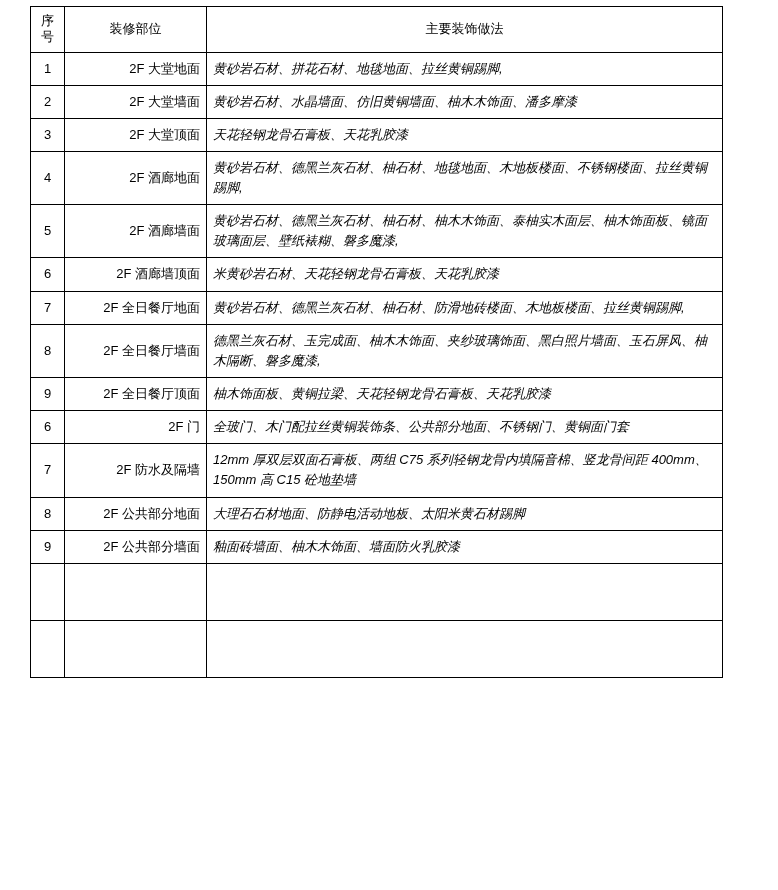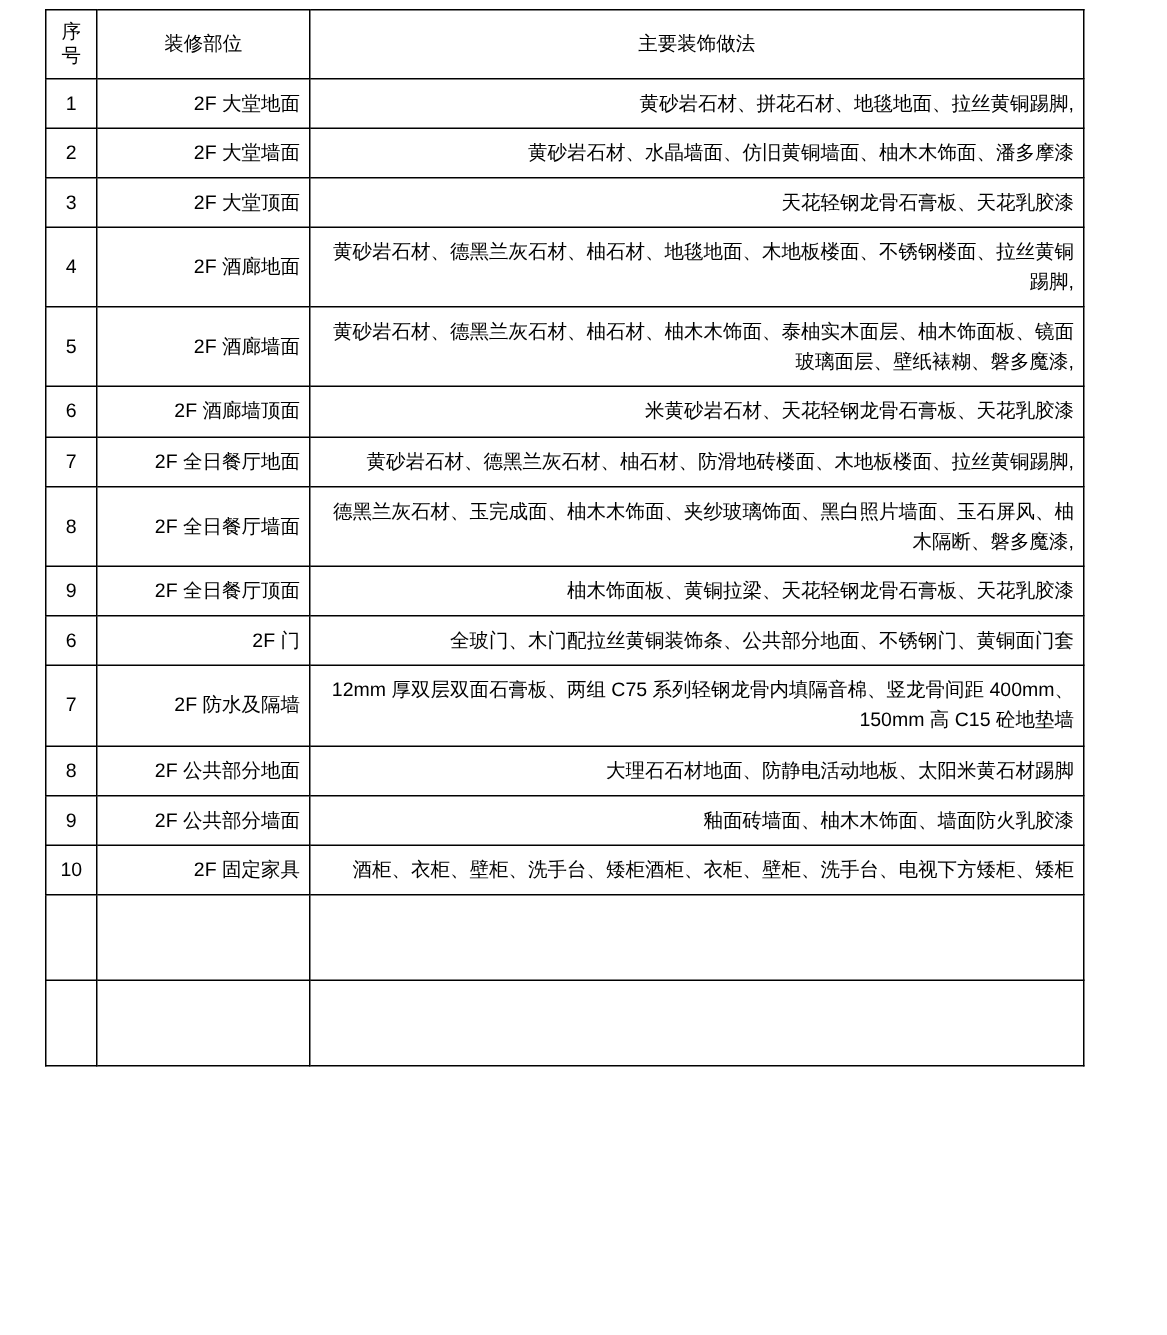--- a/index.html
+++ b/index.html
@@ -53,23 +53,24 @@
   td.seq {
     text-align: center;
     padding-left: 2px;
     padding-right: 2px;
   }
   td.part {
     text-align: right;
     padding-left: 10px;
   }
   td.desc {
-    text-align: right;
+    text-align: left;
     padding-left: 8px;
     padding-right: 6px;
+    font-style: italic;
   }
   td.blank {
     height: 44px;
   }
 </style>
 </head>
 <body>
 
 <div class="page">
   <table class="spec-table">
@@ -146,25 +147,20 @@
         <td class="seq">8</td>
         <td class="part">2F 公共部分地面</td>
         <td class="desc">大理石石材地面、防静电活动地板、太阳米黄石材踢脚</td>
       </tr>
       <tr>
         <td class="seq">9</td>
         <td class="part">2F 公共部分墙面</td>
         <td class="desc">釉面砖墙面、柚木木饰面、墙面防火乳胶漆</td>
       </tr>
       <tr>
-        <td class="seq">10</td>
-        <td class="part">2F 固定家具</td>
-        <td class="desc">酒柜、衣柜、壁柜、洗手台、矮柜酒柜、衣柜、壁柜、洗手台、电视下方矮柜、矮柜</td>
-      </tr>
-      <tr>
         <td class="seq blank"></td>
         <td class="part blank"></td>
         <td class="desc blank"></td>
       </tr>
       <tr>
         <td class="seq blank"></td>
         <td class="part blank"></td>
         <td class="desc blank"></td>
       </tr>
     </tbody>

